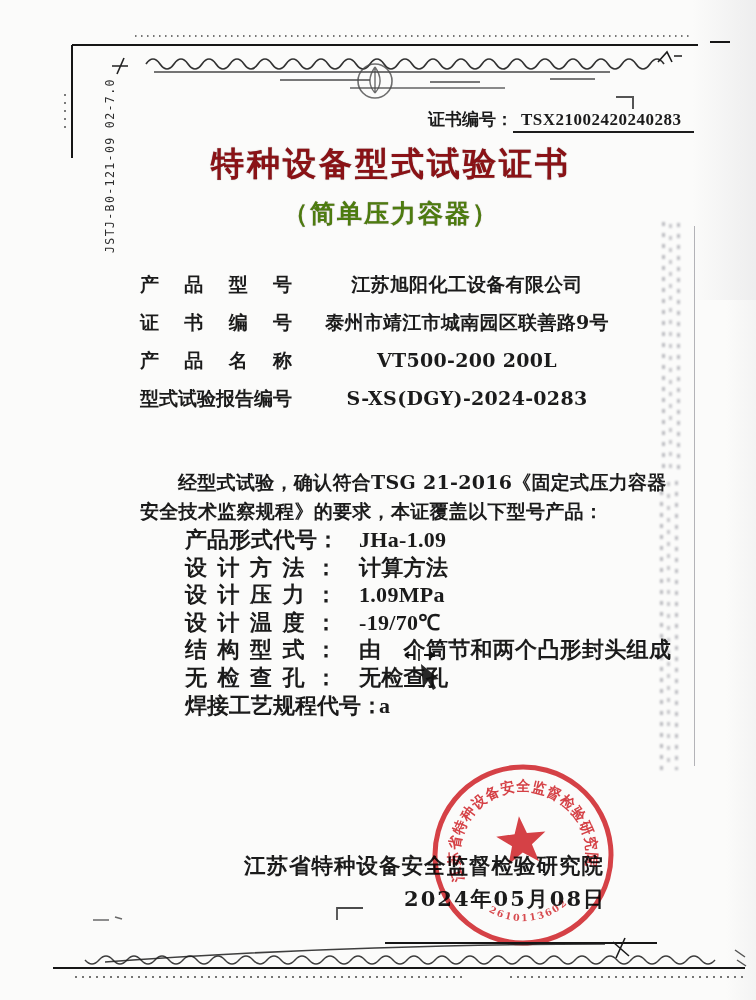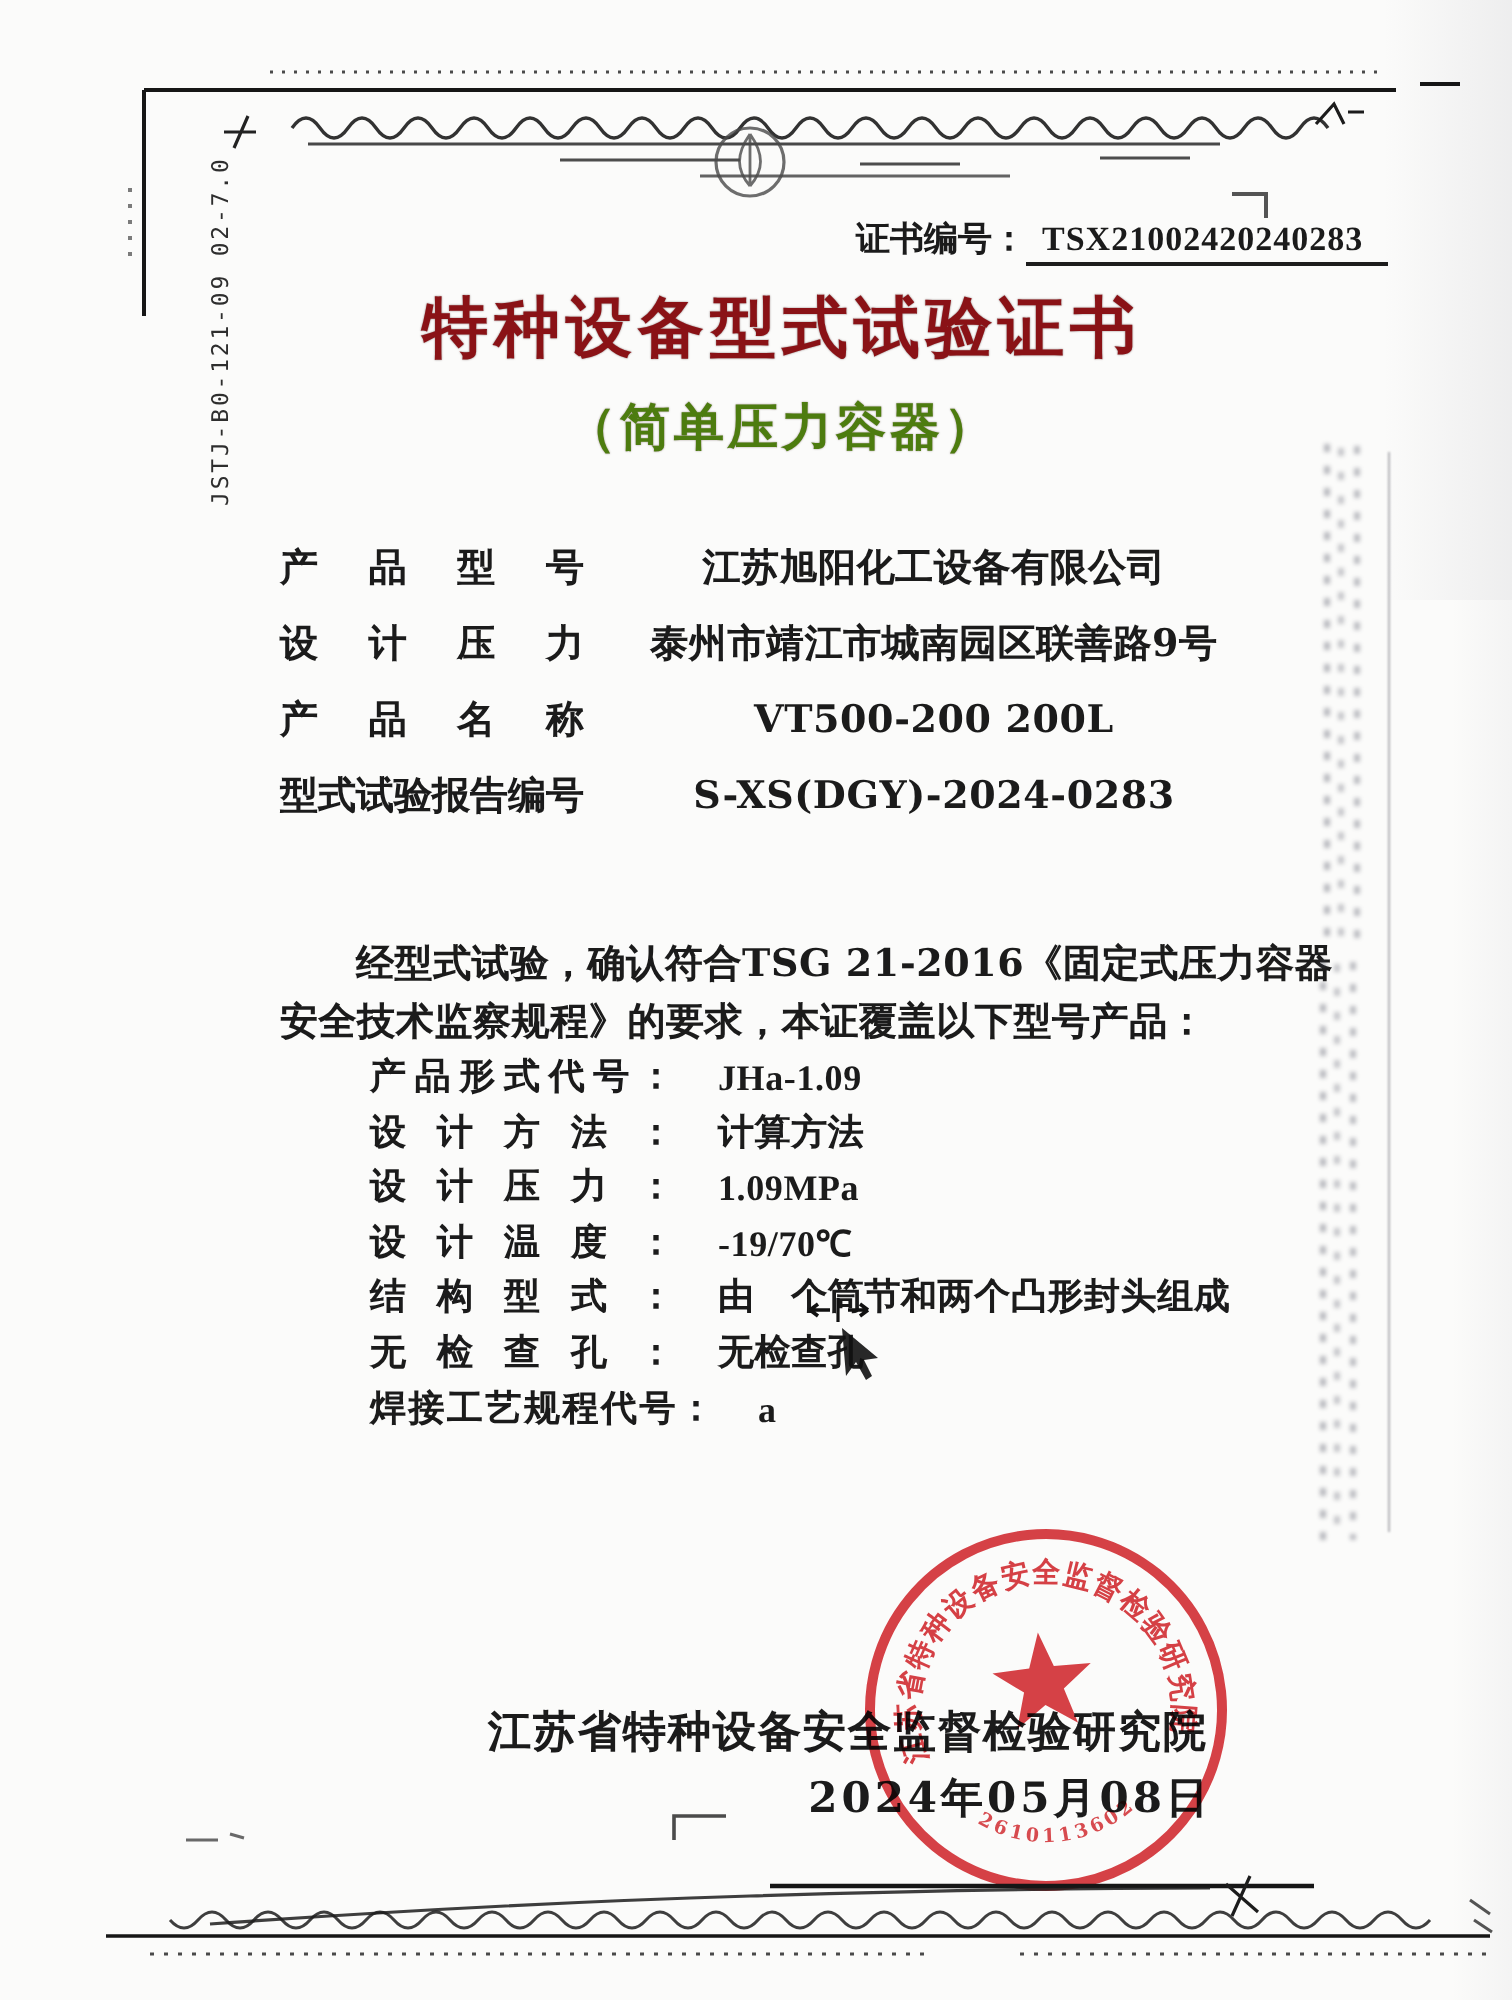--- a/index.html
+++ b/index.html
@@ -38,21 +38,21 @@
   .frow{height:38px;line-height:25px;font-size:19px;font-weight:700;white-space:nowrap;}
   .frow .lbl{display:inline-block;width:152px;text-align:justify;text-align-last:justify;
      vertical-align:top;}
   .frow .val{display:inline-block;width:330px;margin-left:10px;text-align:center;
      vertical-align:top;letter-spacing:.3px;}
   
   .statement{left:140px;top:468px;width:528px;font-size:19px;font-weight:700;
      line-height:1.5;text-indent:2em;letter-spacing:.3px;}
   
   .details{left:185px;top:528px;width:460px;}
-  .drow{height:27.6px;line-height:22px;font-size:18px;font-weight:700;white-space:nowrap;}
+  .drow{height:27.6px;line-height:22px;font-size:22px;font-weight:700;white-space:nowrap;}
   .drow .lbl{display:inline-block;width:152px;text-align:justify;text-align-last:justify;
      vertical-align:top;}
   .drow.wide .lbl{width:172px;}
   .drow .val{margin-left:22px;letter-spacing:.3px;font-family:"Liberation Serif", serif;}
   .drow .val.cjk{font-family:"DejaVu Serif", serif;}
   
   .ghost{width:26px;filter:blur(1.1px);opacity:.5;}
   .g1{left:660px;top:222px;height:250px;}
   .g2{left:658px;top:480px;height:290px;}
   .ghost .col{position:absolute;top:0;bottom:0;width:3px;
@@ -102,21 +102,21 @@
 <div class="abs content">
   <div class="title">特种设备型式试验证书</div>
   <div class="subtitle">（简单压力容器）</div>
 </div>
 
 <div class="abs fields">
   <div class="frow">
     <span class="lbl">产品型号</span><span class="val">江苏旭阳化工设备有限公司</span>
   </div>
   <div class="frow">
-    <span class="lbl">设计压力</span><span class="val">泰州市靖江市城南园区联善路9号</span>
+    <span class="lbl">证书编号</span><span class="val">泰州市靖江市城南园区联善路9号</span>
   </div>
   <div class="frow">
     <span class="lbl">产品名称</span><span class="val">VT500-200 200L</span>
   </div>
   <div class="frow">
     <span class="lbl">型式试验报告编号</span><span class="val">S-XS(DGY)-2024-0283</span>
   </div>
 </div>
 
 <div class="abs statement">经型式试验，确认符合TSG 21-2016《固定式压力容器安全技术监察规程》的要求，本证覆盖以下型号产品：</div>

